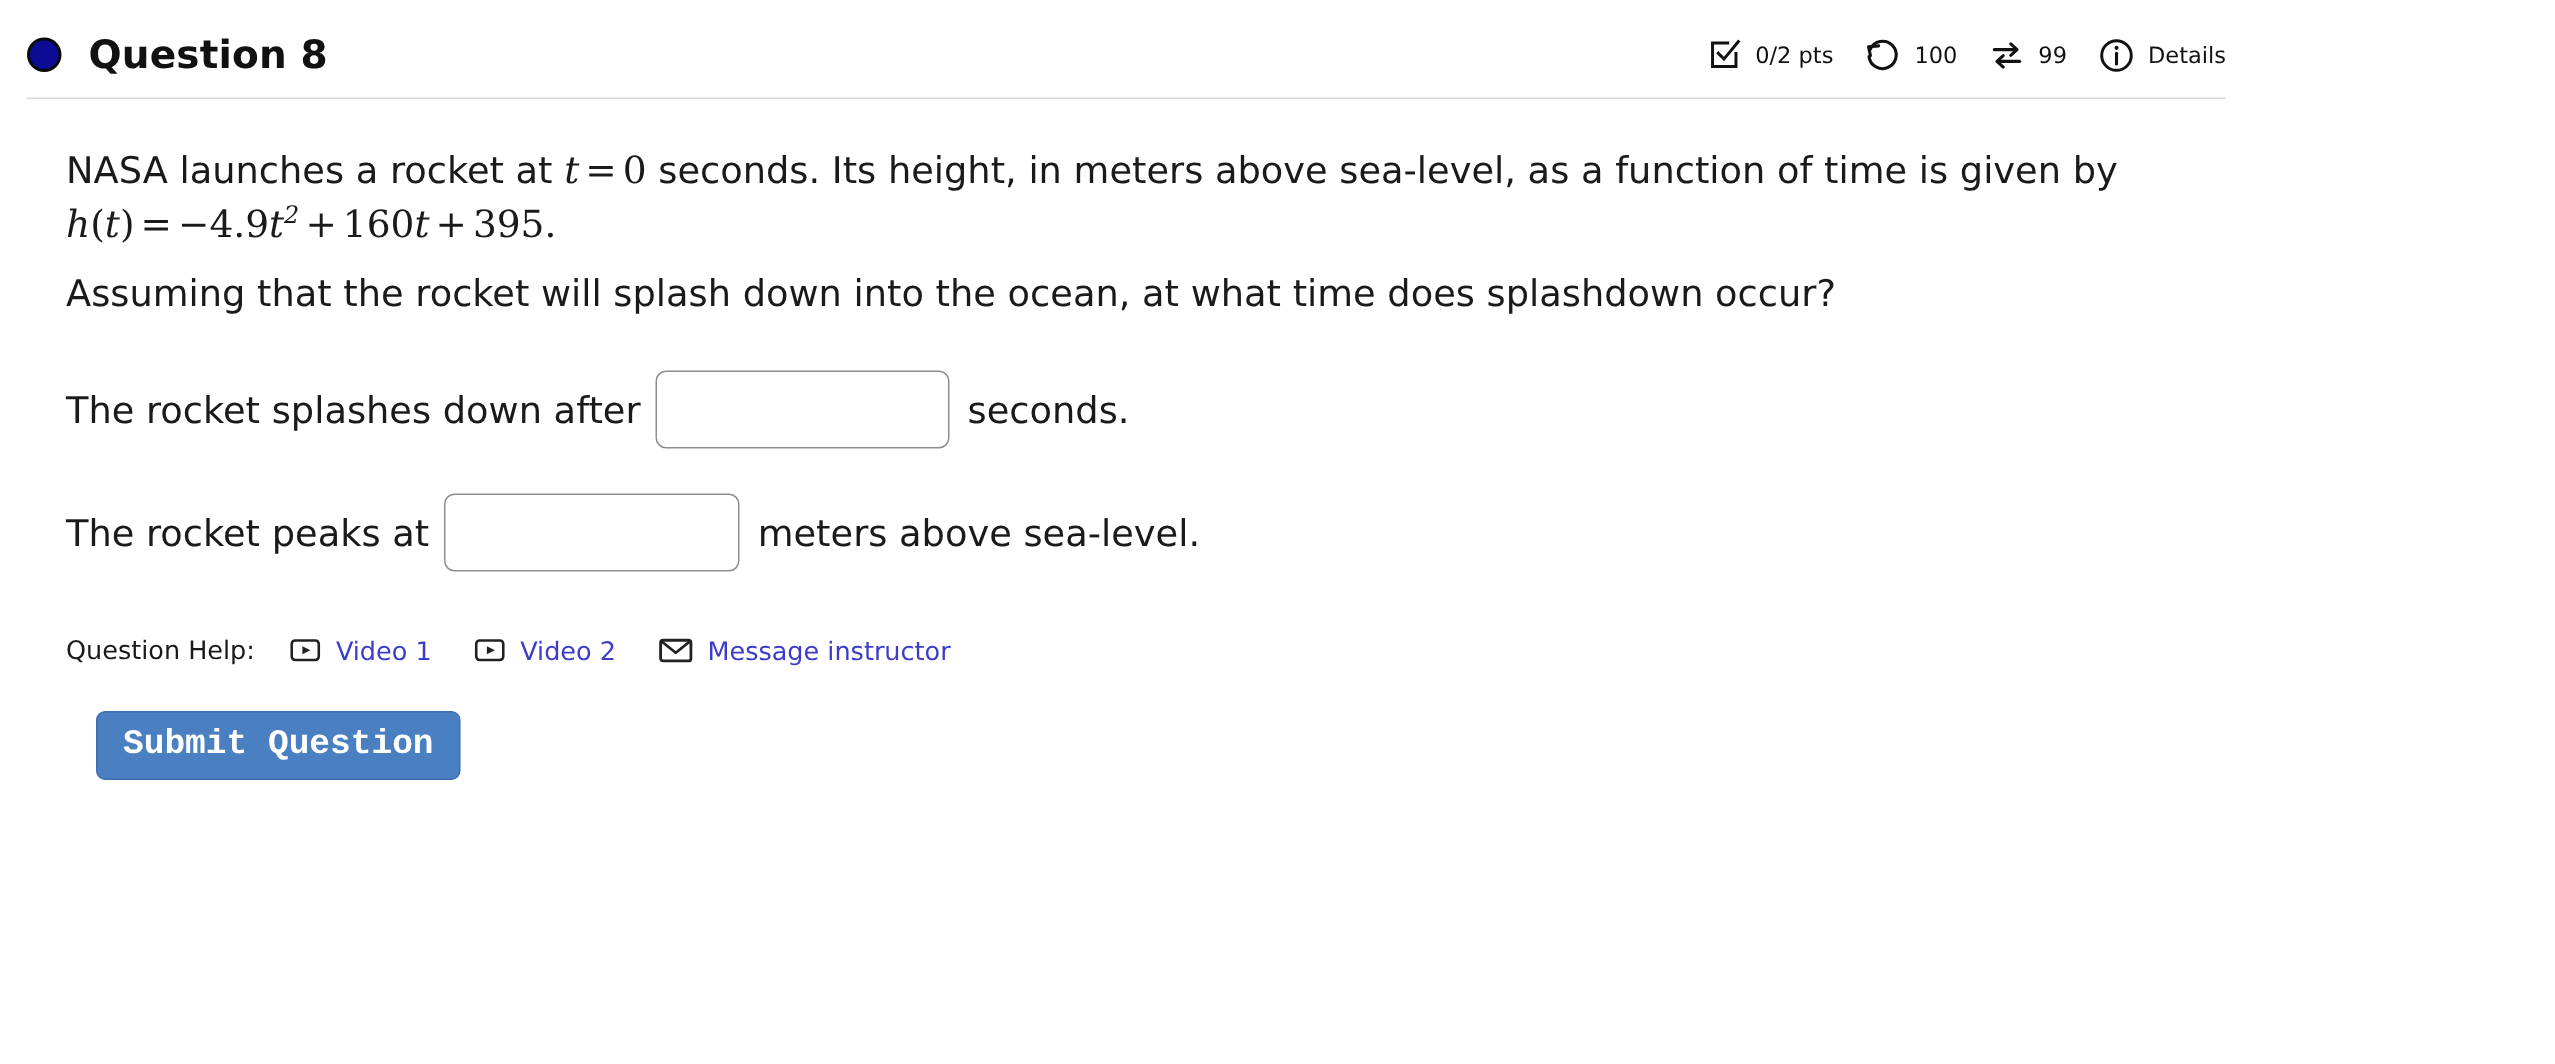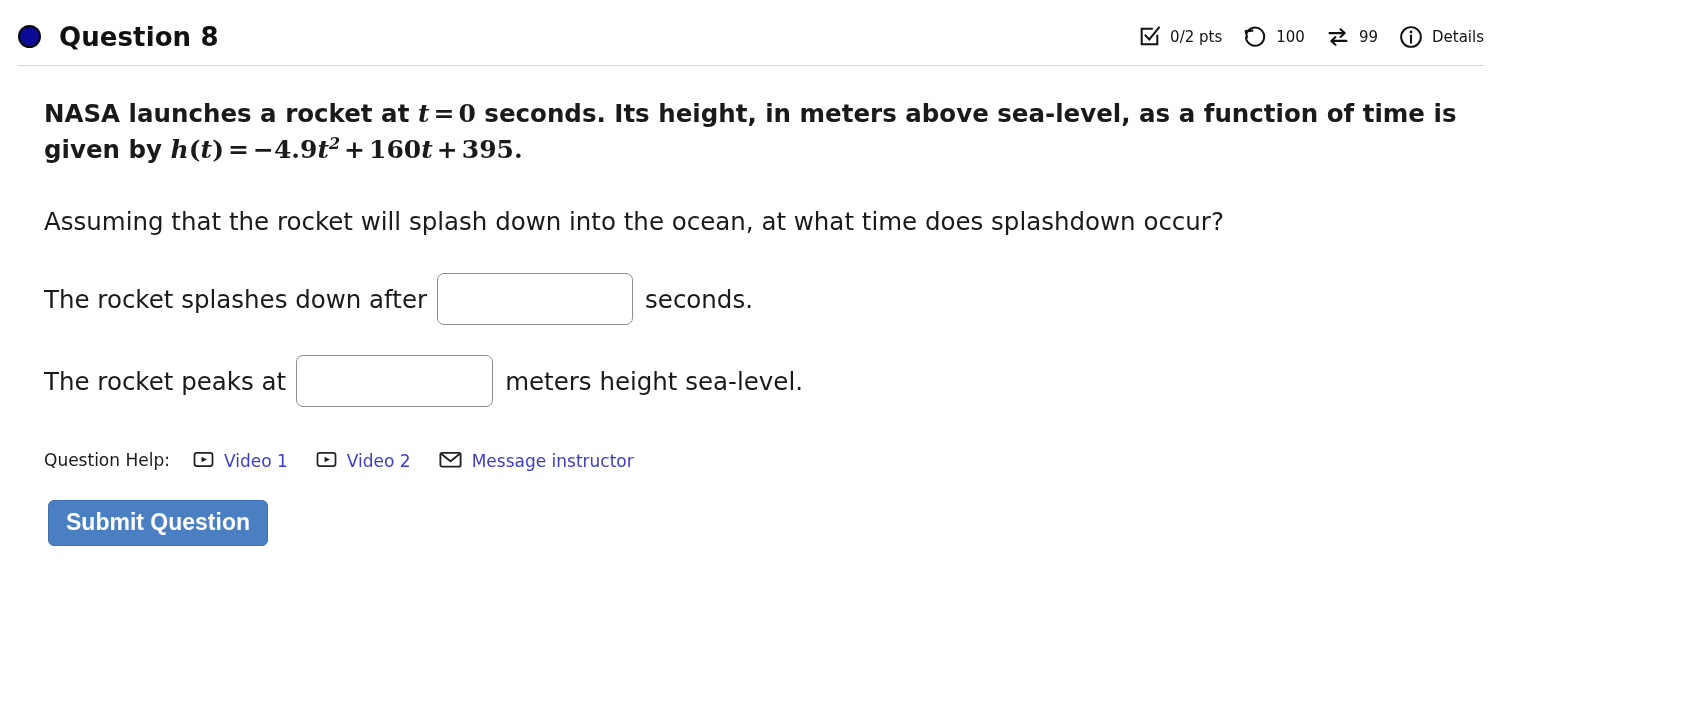--- a/index.html
+++ b/index.html
@@ -80,22 +80,22 @@
     left: 44px;
     top: 92px;
     width: 1420px;
   }
   .para {
     font-size: 24.5px;
     line-height: 36px;
     color: #1a1a1a;
     margin: 0;
   }
-  .para.p1 { margin-top: 4px; font-weight: bold; }
-  .para.p2 { margin-top: 36px; }
+  .para.p1 { margin-top: 4px; }
+  .para.p2 { margin-top: 10px; }
 
   .mathi {
     font-family: "DejaVu Serif", "Liberation Serif", serif;
     font-style: italic;
     font-size: 25px;
   }
   .mathn {
     font-family: "DejaVu Serif", "Liberation Serif", serif;
     font-style: normal;
     font-size: 25px;
@@ -156,27 +156,27 @@
     text-decoration: none;
     margin-right: 27px;
     cursor: pointer;
   }
   .help-link:last-child { margin-right: 0; }
   .help-link .lbl { position: relative; top: 1px; }
 
   
   .submit-btn {
     margin-top: 28px;
-    margin-left: 4px;
+    margin-left: 20px;
     display: inline-block;
     background: #4a7fc1;
     color: #ffffff;
     border: 1px solid #3f6fae;
     border-radius: 6px;
-    font-family: Liberation Sans, sans-serif;
+    font-family: Liberation Mono, monospace;
     font-size: 23px;
     font-weight: bold;
     padding: 10px 17px 11px 17px;
     cursor: pointer;
     line-height: 1;
   }
 </style>
 </head>
 <body>
 
@@ -246,21 +246,21 @@
     <div class="answer-row r1">
       <span>The rocket splashes down after</span>
       <input class="answer-input w1" type="text" value="" placeholder="" style="">
       <span>seconds.</span>
     </div>
 
 
     <div class="answer-row r2">
       <span>The rocket peaks at</span>
       <input class="answer-input w2" type="text" value="" placeholder="" style="">
-      <span>meters height sea-level.</span>
+      <span>meters above sea-level.</span>
     </div>
 
     <div class="help-row">
       <span class="help-label">Question Help:</span>
 
       <a class="help-link">
         <span class="icon">
           <svg width="23" height="23" viewBox="0 0 24 24">
             <rect x="2.6" y="5.2" width="18.8" height="13.6" rx="2.4" ry="2.4" fill="none" stroke="#222222" stroke-width="1.8"></rect>
             <path d="M10 9.2 L15.6 12 L10 14.8 Z" fill="#222222"></path>

